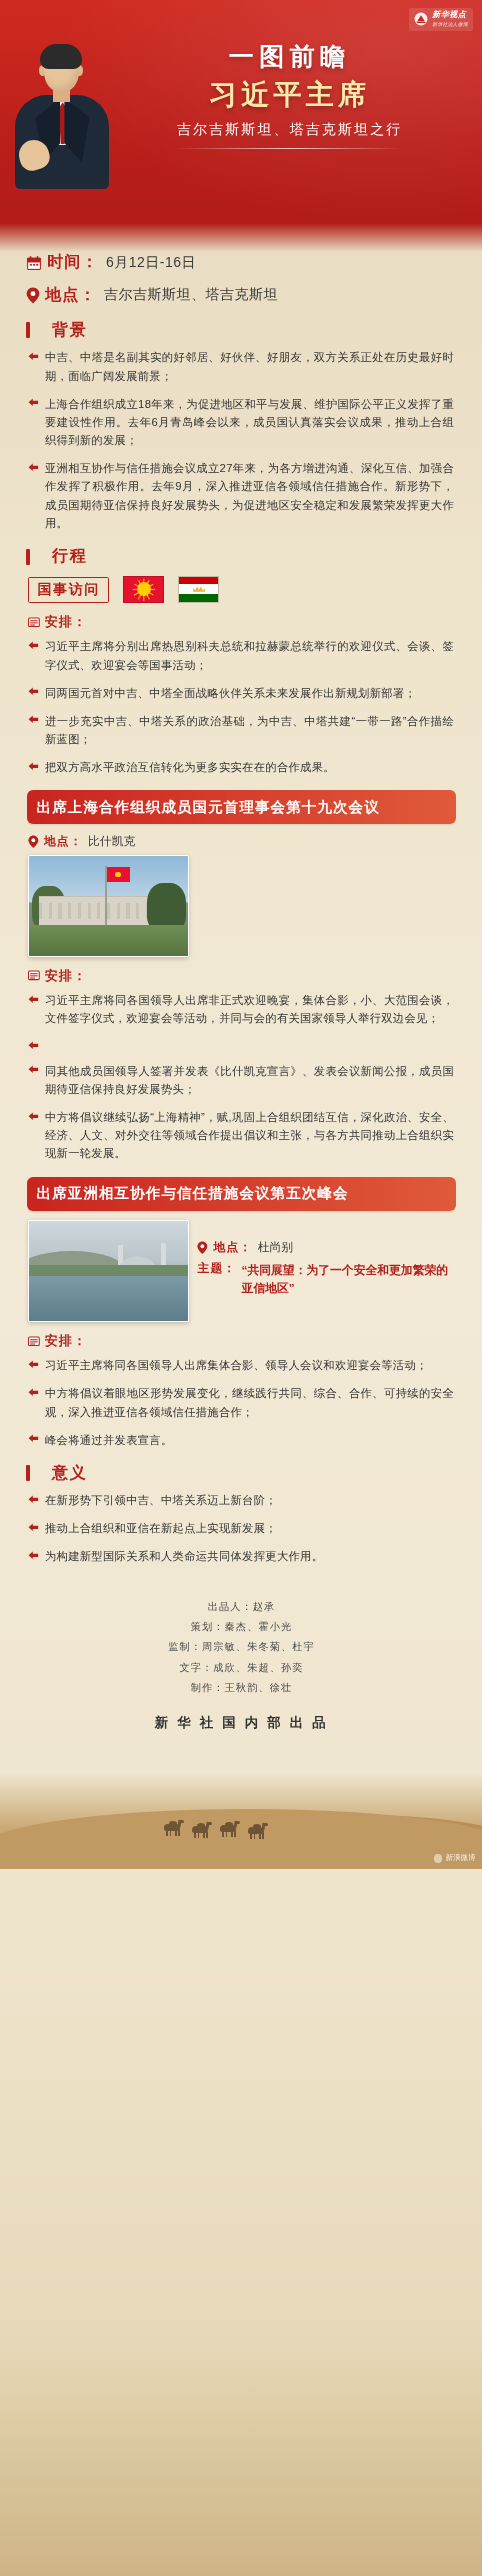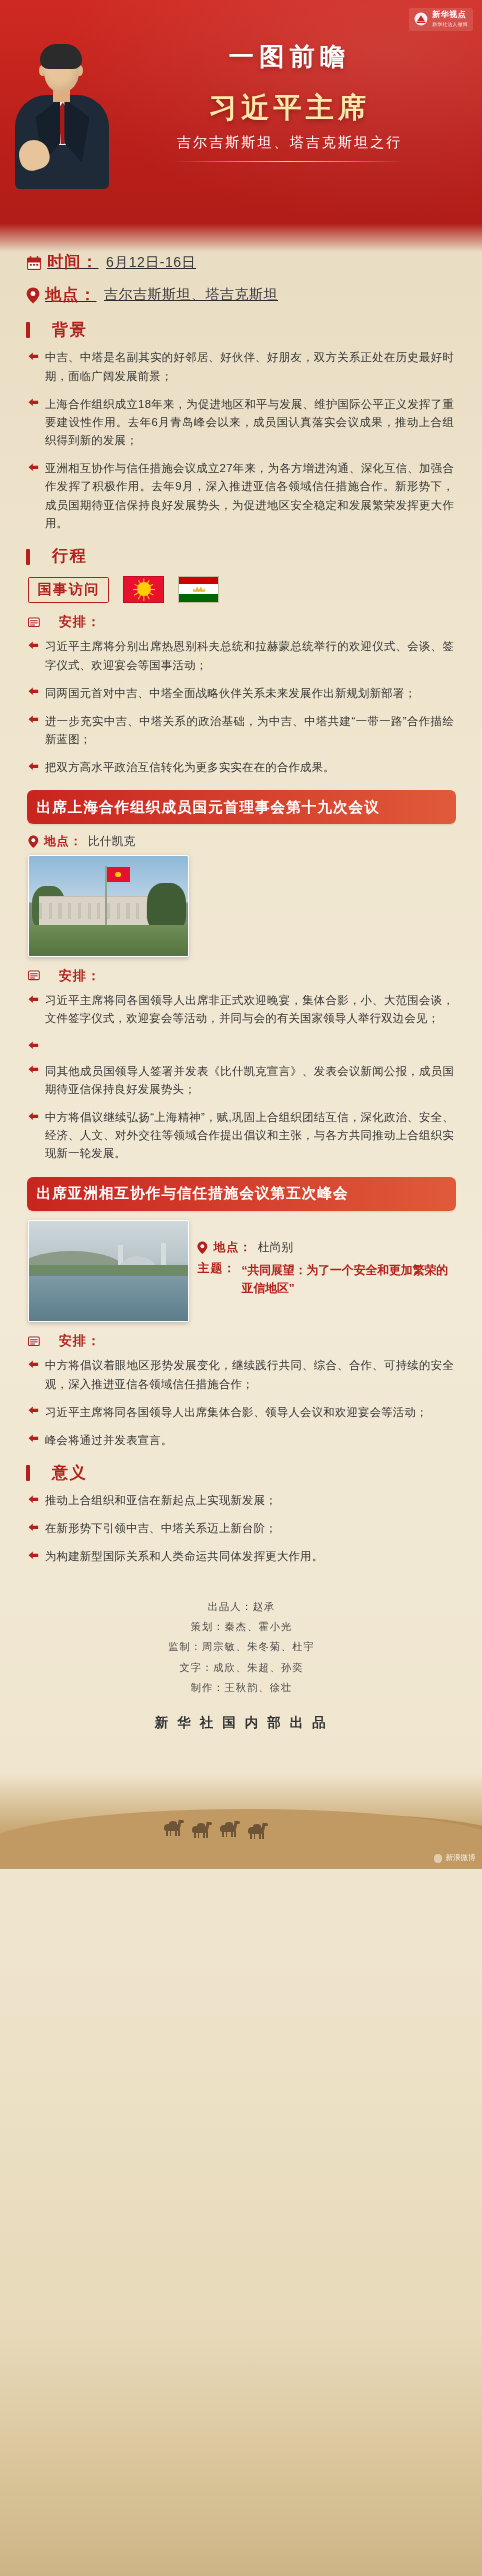--- a/index.html
+++ b/index.html
@@ -35,20 +35,21 @@
   }
   .hdr-topbar {
     display:flex; align-items:center; justify-content:flex-end;
     padding: 7.5px 9.7px 0 0;
   }
   .logo-badge {
     display:flex; align-items:center; gap:4.3px;
     background: rgba(255,255,255,0.12);
     border-radius: 2.1px;
     padding: 2.1px 5.4px;
+    font-style: italic;
   }
   .logo-mark {
     width: 14px; height: 14px; flex:0 0 14px;
     display:flex; align-items:center; justify-content:center;
   }
   .logo-text { line-height:1.1; color:#fff; }
   .logo-text .l1 { font-size: 8px; font-weight:bold; letter-spacing:0.5px; }
   .logo-text .l2 { font-size: 4.8px; opacity:.85; letter-spacing:0.3px; }
 
   .hdr-body { position:relative; height: 215px; }
@@ -98,21 +99,21 @@
 
   .hdr-titles {
     position:absolute; left: 107px; top: 8.6px; right: 10.7px;
     text-align:center;
   }
   .t-main {
     font-size: 25px; font-weight: bold; color:#fff; letter-spacing: 5.4px;
     text-shadow: 0 1.6px 5.4px rgba(0,0,0,.25);
   }
   .t-name {
-    margin-top: 16px;
+    margin-top: 3px;
     font-size: 28px; font-weight: bold; color:#ffe9a8; letter-spacing: 4.3px;
     font-family: "Liberation Serif", serif;
     text-shadow: 0 1.6px 5.4px rgba(0,0,0,.3);
   }
   .t-sub {
     margin-top: 7.5px;
     font-size: 14px; color:#ffffff; letter-spacing: 2.1px;
   }
   .t-rule {
     margin: 8.6px auto 0; width: 231px; height: 1.1px;
@@ -121,21 +122,21 @@
 
   
   .content {
     position: relative;
     margin: 0 auto;
     width: 440px;
     padding: 0 0 21.5px 0;
   }
 
   
-  .meta-row { display:flex; align-items:center; gap: 7.5px; margin: 0 0 11.8px 4.3px; text-decoration: underline; }
+  .meta-row { display:flex; align-items:center; gap: 7.5px; margin: 0 0 11.8px 4.3px; }
   .meta-label {
     display:flex; align-items:center; gap:5.4px;
     font-size: 16px; font-weight:bold; color:#b3211c; letter-spacing:1.1px;
   }
   .meta-value { font-size: 14px; color:#3a3a3a; letter-spacing:0.5px; }
 
   .icn { display:inline-flex; align-items:center; justify-content:center; }
   .icn-cal { width:16px; height:16px; }
   .icn-pin { width:14px; height:17px; }
 
@@ -192,21 +193,21 @@
   .flag-tj .s1 { background:#cc0000; }
   .flag-tj .s2 { background:#ffffff; flex: 1.4 1 auto; position:relative; }
   .flag-tj .s3 { background:#006600; }
   .flag-tj .crown {
     position:absolute; left:50%; top:50%; width:11.8px; height:5.4px; margin:-2.7px 0 0 -5.9px;
     background:#e8b73a; clip-path: polygon(0 100%, 0 35%, 18% 70%, 34% 0, 50% 60%, 66% 0, 82% 70%, 100% 35%, 100% 100%);
   }
 
   .subhead {
     font-size: 13px; font-weight:bold; color:#b3211c; letter-spacing:1.1px;
-    margin: 8.6px 0 6.4px 6.4px; display:flex; gap:19px;
+    margin: 8.6px 0 6.4px 6.4px; display:flex; gap:5px;
   }
 
   .photo-row { display:flex; gap: 8.6px; align-items:flex-start; margin: 3.2px 5.4px 9.7px 6.4px; }
   .photo-col { flex: 0 0 161px; }
 
   .photo {
     width: 161px; height: 102px; border-radius: 2.1px; overflow:hidden; position:relative;
     border: 1.6px solid #fff; box-shadow: 0 1.1px 4.3px rgba(0,0,0,.18);
   }
   .ph-bishkek {
@@ -576,29 +577,29 @@
       </span>
       <span>安排：</span>
     </div>
 
     <div class="bullet">
       <span class="bi">
         <svg width="10.7" height="8.6" viewBox="0 0 20 16" aria-hidden="true">
             <path d="M1 8 L9 1 L9 5 L19 5 L19 11 L9 11 L9 15 Z" fill="#b3211c"></path>
           </svg>
       </span>
+      <p>习近平主席将同各国领导人出席集体合影、领导人会议和欢迎宴会等活动；</p>
+    </div>
+    <div class="bullet">
+      <span class="bi">
+        <svg width="10.7" height="8.6" viewBox="0 0 20 16" aria-hidden="true">
+            <path d="M1 8 L9 1 L9 5 L19 5 L19 11 L9 11 L9 15 Z" fill="#b3211c"></path>
+          </svg>
+      </span>
       <p>中方将倡议着眼地区形势发展变化，继续践行共同、综合、合作、可持续的安全观，深入推进亚信各领域信任措施合作；</p>
-    </div>
-    <div class="bullet">
-      <span class="bi">
-        <svg width="10.7" height="8.6" viewBox="0 0 20 16" aria-hidden="true">
-            <path d="M1 8 L9 1 L9 5 L19 5 L19 11 L9 11 L9 15 Z" fill="#b3211c"></path>
-          </svg>
-      </span>
-      <p>习近平主席将同各国领导人出席集体合影、领导人会议和欢迎宴会等活动；</p>
     </div>
     <div class="bullet">
       <span class="bi">
         <svg width="10.7" height="8.6" viewBox="0 0 20 16" aria-hidden="true">
             <path d="M1 8 L9 1 L9 5 L19 5 L19 11 L9 11 L9 15 Z" fill="#b3211c"></path>
           </svg>
       </span>
       <p>峰会将通过并发表宣言。</p>
     </div>
 
@@ -606,29 +607,29 @@
       <span class="sh-bar"></span>
       <span class="sh-text">意义</span>
     </div>
 
     <div class="bullet">
       <span class="bi">
         <svg width="10.7" height="8.6" viewBox="0 0 20 16" aria-hidden="true">
             <path d="M1 8 L9 1 L9 5 L19 5 L19 11 L9 11 L9 15 Z" fill="#b3211c"></path>
           </svg>
       </span>
+      <p>在新形势下引领中吉、中塔关系迈上新台阶；</p>
+    </div>
+    <div class="bullet">
+      <span class="bi">
+        <svg width="10.7" height="8.6" viewBox="0 0 20 16" aria-hidden="true">
+            <path d="M1 8 L9 1 L9 5 L19 5 L19 11 L9 11 L9 15 Z" fill="#b3211c"></path>
+          </svg>
+      </span>
       <p>推动上合组织和亚信在新起点上实现新发展；</p>
-    </div>
-    <div class="bullet">
-      <span class="bi">
-        <svg width="10.7" height="8.6" viewBox="0 0 20 16" aria-hidden="true">
-            <path d="M1 8 L9 1 L9 5 L19 5 L19 11 L9 11 L9 15 Z" fill="#b3211c"></path>
-          </svg>
-      </span>
-      <p>在新形势下引领中吉、中塔关系迈上新台阶；</p>
     </div>
     <div class="bullet">
       <span class="bi">
         <svg width="10.7" height="8.6" viewBox="0 0 20 16" aria-hidden="true">
             <path d="M1 8 L9 1 L9 5 L19 5 L19 11 L9 11 L9 15 Z" fill="#b3211c"></path>
           </svg>
       </span>
       <p>为构建新型国际关系和人类命运共同体发挥更大作用。</p>
     </div>
 

